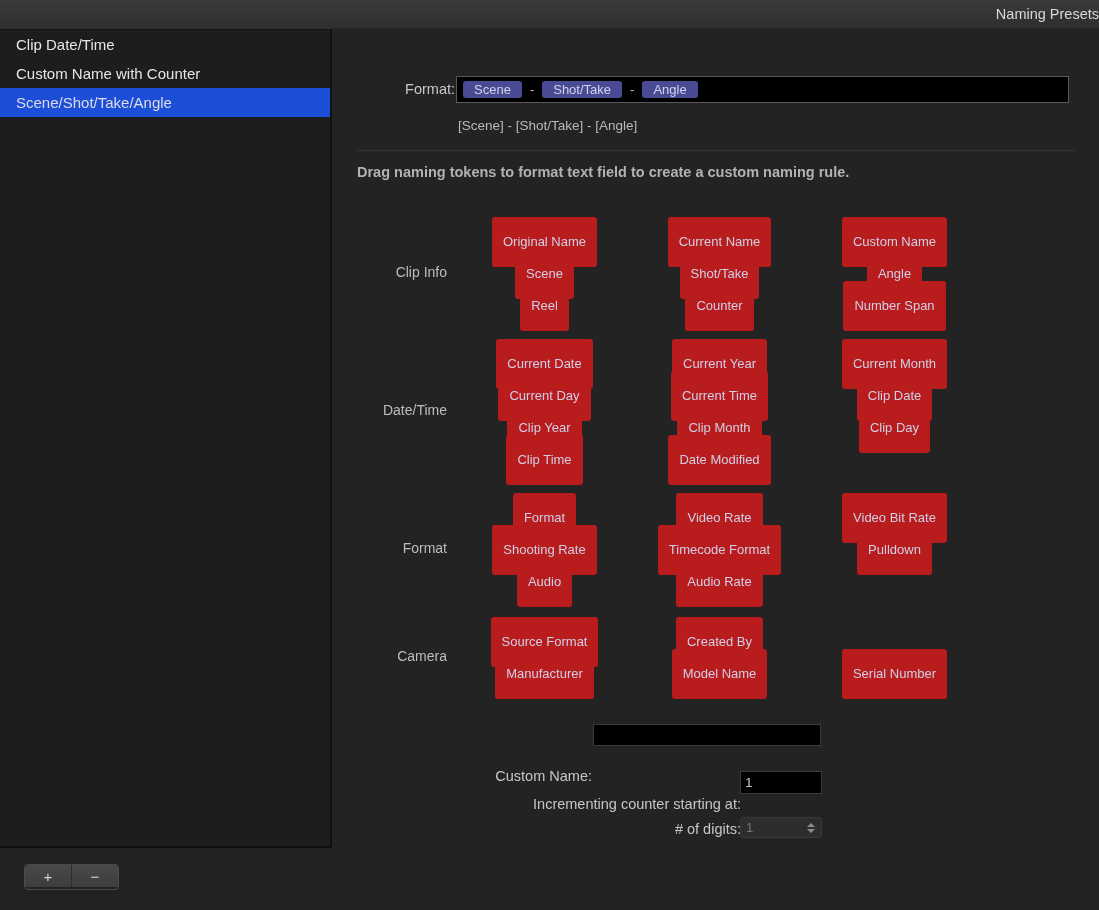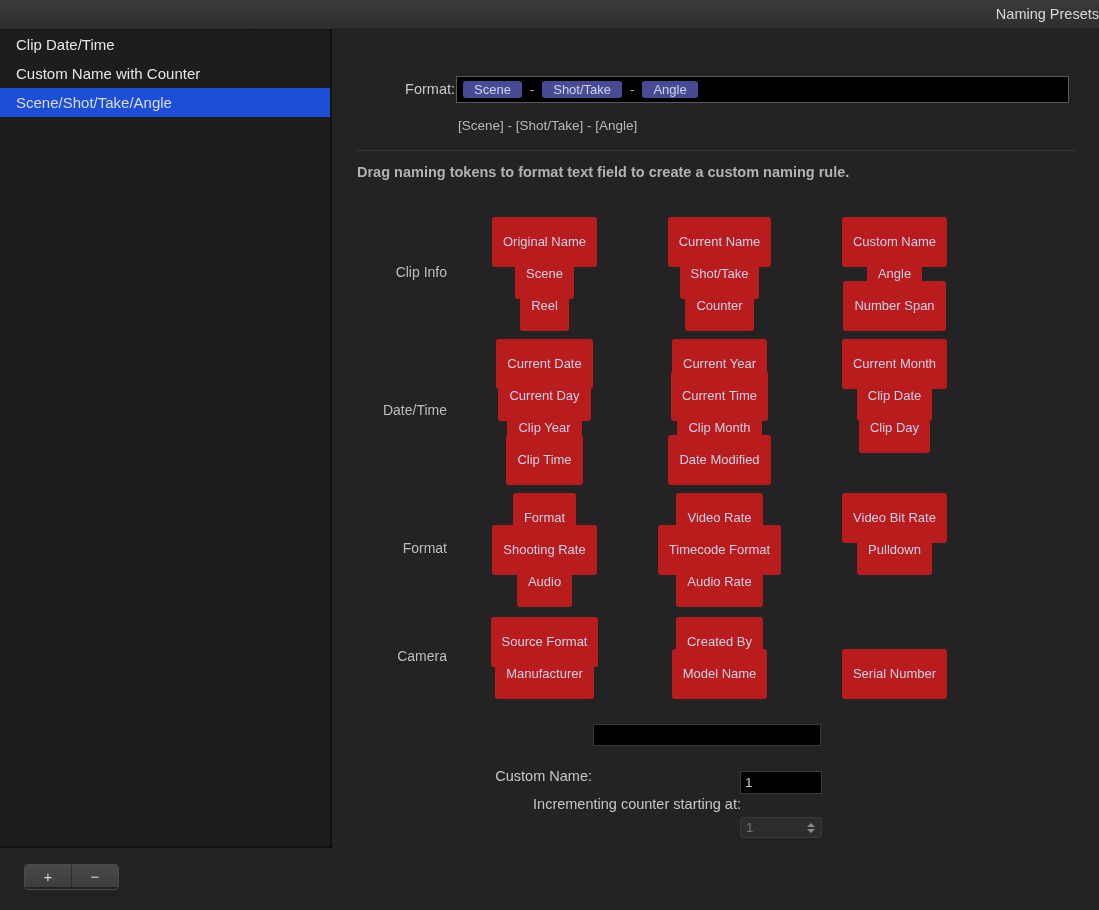--- a/index.html
+++ b/index.html
@@ -387,20 +387,21 @@
           </div>
         </div>
       </div>
 
     <div class="form-label" id="custom-name-label">Custom Name:</div>
     <div id="custom-name-input"></div>
 
     <div class="form-label" id="counter-label">Incrementing counter starting at:</div>
     <div id="counter-input">1</div>
 
+    <div class="form-label" id="digits-label"># of digits:</div>
     <div id="digits-stepper">
       <div id="digits-value">1</div>
       <div id="digits-arrows">
         <div class="arrow-up"></div>
         <div class="arrow-down"></div>
       </div>
     </div>
   </div>
 
   <div id="bottombar">

